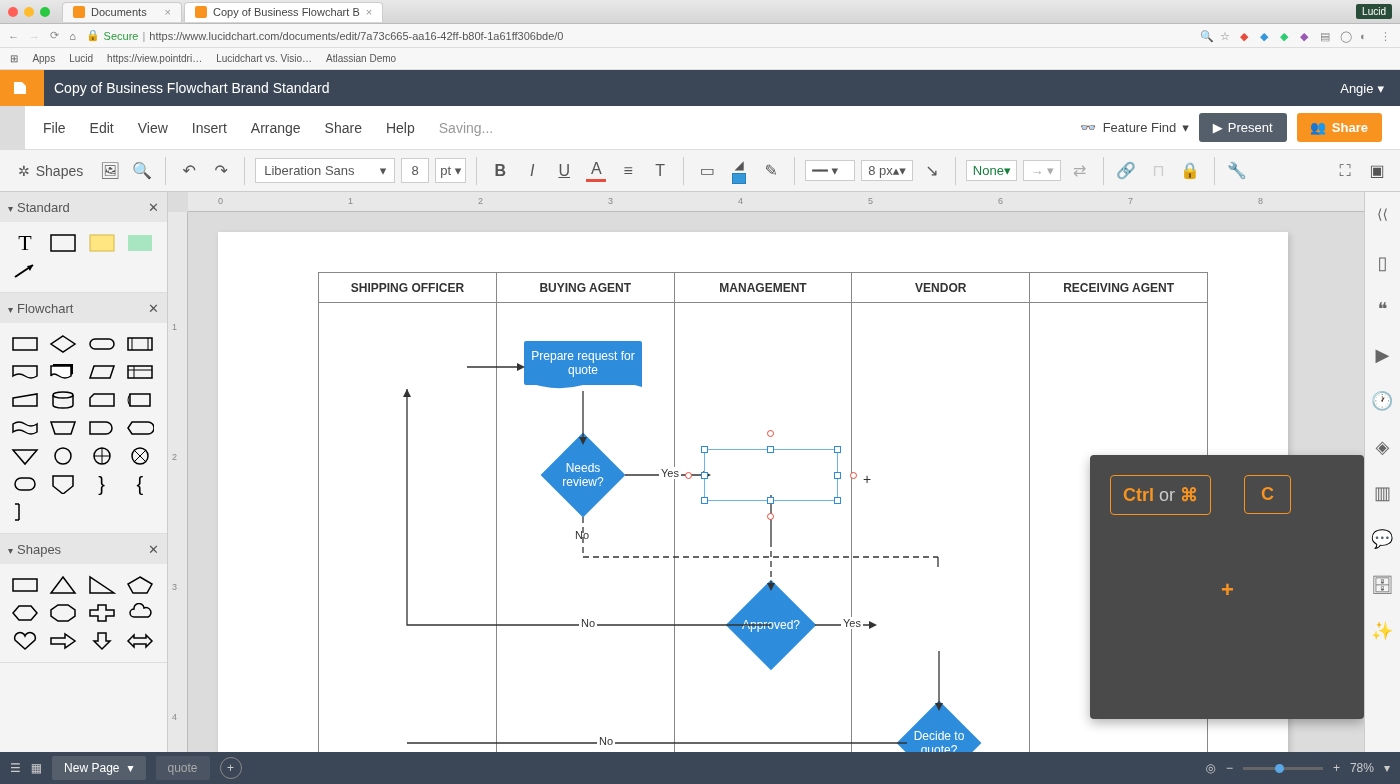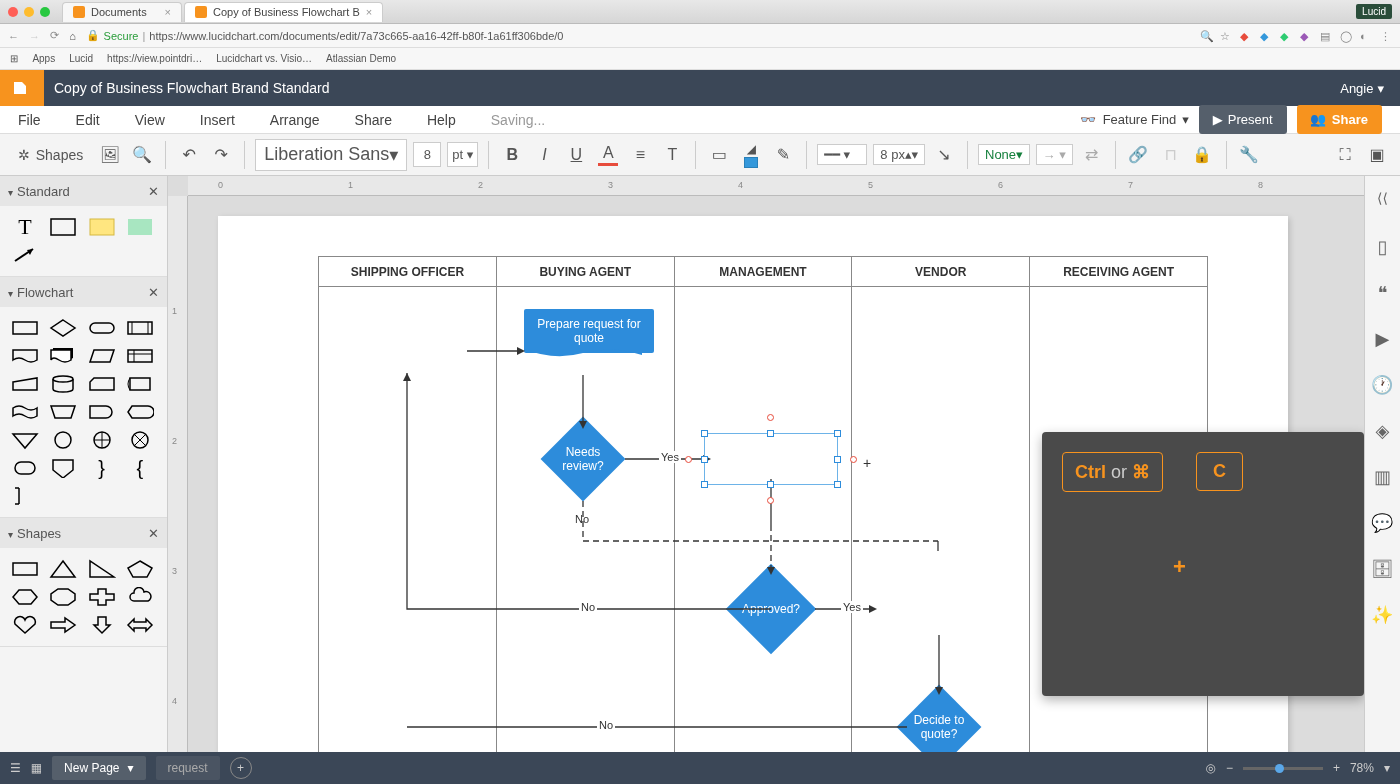--- a/index.html
+++ b/index.html
@@ -24,33 +24,33 @@
 
 .bookmarks { height: 22px; background: #f7f7f7; display: flex; align-items: center; padding: 0 10px; font-size: 10px; color: #555; gap: 14px; border-bottom: 1px solid #ddd; }
 
 
 .app-header { height: 36px; background: #3b4757; color: white; display: flex; align-items: center; padding: 0 0; }
 .logo-box { width: 44px; height: 36px; background: #f7931e; display: flex; align-items: center; justify-content: center; }
 .doc-title { padding-left: 10px; font-size: 14px; font-weight: 500; }
 .user-menu { margin-left: auto; padding: 0 16px; font-size: 13px; display: flex; align-items: center; gap: 4px; }
 
 
-.menu-bar { height: 28px; background: #fff; display: flex; align-items: center; padding: 0 18px; gap: 35px; font-size: 14px; color: #444; border-bottom: 1px solid #ddd; }
+.menu-bar { height: 44px; background: #fff; display: flex; align-items: center; padding: 0 18px; gap: 24px; font-size: 14px; color: #444; border-bottom: 1px solid #ddd; margin-left: 25px; }
 .menu-bar .saving { color: #999; }
 .menu-right { margin-left: auto; display: flex; align-items: center; gap: 10px; }
 .feature-find { display: flex; align-items: center; gap: 6px; font-size: 13px; color: #444; }
 .btn-present { background: #555f6b; color: white; padding: 7px 14px; border-radius: 3px; font-size: 13px; display: flex; align-items: center; gap: 5px; }
 .btn-share { background: #f7931e; color: white; padding: 7px 14px; border-radius: 3px; font-size: 13px; display: flex; align-items: center; gap: 5px; font-weight: bold; }
 
 
 .toolbar { height: 42px; background: #f4f4f4; display: flex; align-items: center; padding: 0 10px; gap: 6px; border-bottom: 1px solid #ccc; font-size: 13px; color: #555; }
 .tb-divider { width: 1px; height: 28px; background: #ccc; margin: 0 4px; }
 .tb-btn { width: 26px; height: 26px; display: flex; align-items: center; justify-content: center; color: #555; font-size: 16px; }
 .shapes-btn { padding: 6px 8px; display: flex; align-items: center; gap: 6px; font-size: 14px; }
-.font-select { border: 1px solid #ccc; padding: 4px 8px; background: white; min-width: 140px; font-size: 18px; display: flex; justify-content: space-between; }
+.font-select { border: 1px solid #ccc; padding: 4px 8px; background: white; min-width: 140px; font-size: 13px; display: flex; justify-content: space-between; }
 .size-input { border: 1px solid #ccc; padding: 4px; background: white; width: 28px; text-align: center; }
 .unit-select { border: 1px solid #ccc; padding: 4px; background: white; }
 .text-color-swatch { width: 20px; height: 3px; background: #e74c3c; }
 .fill-swatch { width: 14px; height: 14px; background: #3498db; border: 1px solid #2980b9; }
 .stroke-select { border: 1px solid #ccc; padding: 2px 6px; background: white; display: flex; align-items: center; }
 .zoom-btns { margin-left: auto; display: flex; gap: 6px; }
 
 
 .main { display: flex; height: 616px; }
 .left-panel { width: 168px; background: #f4f4f4; border-right: 1px solid #ccc; overflow-y: auto; }
@@ -82,21 +82,21 @@
 .rect { border-radius: 2px; }
 .diamond { transform: rotate(45deg); }
 .diamond span { transform: rotate(-45deg); display: block; }
 
 .selected-overlay { position: absolute; border: 1px solid #6db3e8; }
 .sel-handle { position: absolute; width: 7px; height: 7px; background: white; border: 1px solid #2d8cdb; }
 .sel-circle { position: absolute; width: 7px; height: 7px; border: 1px solid #e74c3c; border-radius: 50%; background: white; }
 
 .edge-label { position: absolute; font-size: 11px; color: #333; background: white; padding: 0 2px; }
 
-.hint-overlay { position: absolute; right: 0; top: 256px; width: 322px; height: 264px; background: #4a4a4a; border-radius: 4px; color: white; padding: 20px; display: flex; gap: 10px; align-items: flex-start; box-shadow: 0 4px 12px rgba(0,0,0,0.3); }
+.hint-overlay { position: absolute; right: 0; top: 263px; width: 274px; height: 264px; background: #4a4a4a; border-radius: 4px; color: white; padding: 20px; display: flex; gap: 10px; align-items: flex-start; box-shadow: 0 4px 12px rgba(0,0,0,0.3); }
 .hint-key { border: 1.5px solid #f7931e; color: #f7931e; padding: 8px 12px; border-radius: 4px; font-size: 18px; font-weight: bold; }
 .hint-plus { color: #f7931e; font-size: 22px; font-weight: bold; align-self: center; padding-top: 6px; }
 
 .right-rail { width: 36px; background: #f4f4f4; border-left: 1px solid #ccc; display: flex; flex-direction: column; align-items: center; padding-top: 14px; gap: 24px; color: #666; font-size: 18px; }
 .right-rail .collapse { font-size: 14px; color: #666; margin-bottom: 6px; }
 
 
 .bottom-bar { position: absolute; bottom: 0; left: 0; right: 0; height: 32px; background: #3b4757; color: #ccc; display: flex; align-items: center; padding: 0 10px; font-size: 12px; gap: 10px; }
 .page-tab { background: #555f6b; padding: 5px 12px; border-radius: 2px; color: white; display: flex; align-items: center; gap: 8px; }
 .page-tab.src { background: #4a5462; color: #aaa; }
@@ -539,21 +539,21 @@
             <div class="lane-h">RECEIVING AGENT</div>
           </div>
           <div class="lane-body">
             <div class="lane"></div>
             <div class="lane"></div>
             <div class="lane"></div>
             <div class="lane"></div>
             <div class="lane"></div>
           </div>
 
-          <div class="fc-node rect" style="left:205px;top:52px;width:130px;height:44px;border-radius:2px">
+          <div class="fc-node rect" style="left:205px;top:68px;width:118px;height:44px;border-radius:2px">
             <span>Prepare request for quote</span>
             <svg style="position:absolute;bottom:-8px;left:0;width:100%;height:12px">
                 <path d="M0 0 Q30 12 59 4 Q88 -4 118 6 L118 0 Z" fill="#2d8cdb"></path>
               </svg>
           </div>
           <div class="fc-node diamond" style="left:234px;top:172px;width:60px;height:60px">
               <span>Needs review?</span>
             </div>
           <div class="fc-node diamond" style="left:420px;top:320px;width:64px;height:64px">
               <span>Approved?</span>
@@ -647,21 +647,21 @@
   </div>
 </div>
 
 <div class="bottom-bar">
   <span>☰</span>
   <span>▦</span>
   <div class="page-tab">
     <span>New Page</span>
     <span>▾</span>
   </div>
-  <div class="page-tab src">request</div>
+  <div class="page-tab src">quote</div>
   <div class="add-page">+</div>
   <div class="zoom-ctrl">
     <span>◎</span>
     <span>−</span>
     <div class="zoom-slider"></div>
     <span>+</span>
     <span>78%</span>
     <span>▾</span>
   </div>
 </div>

